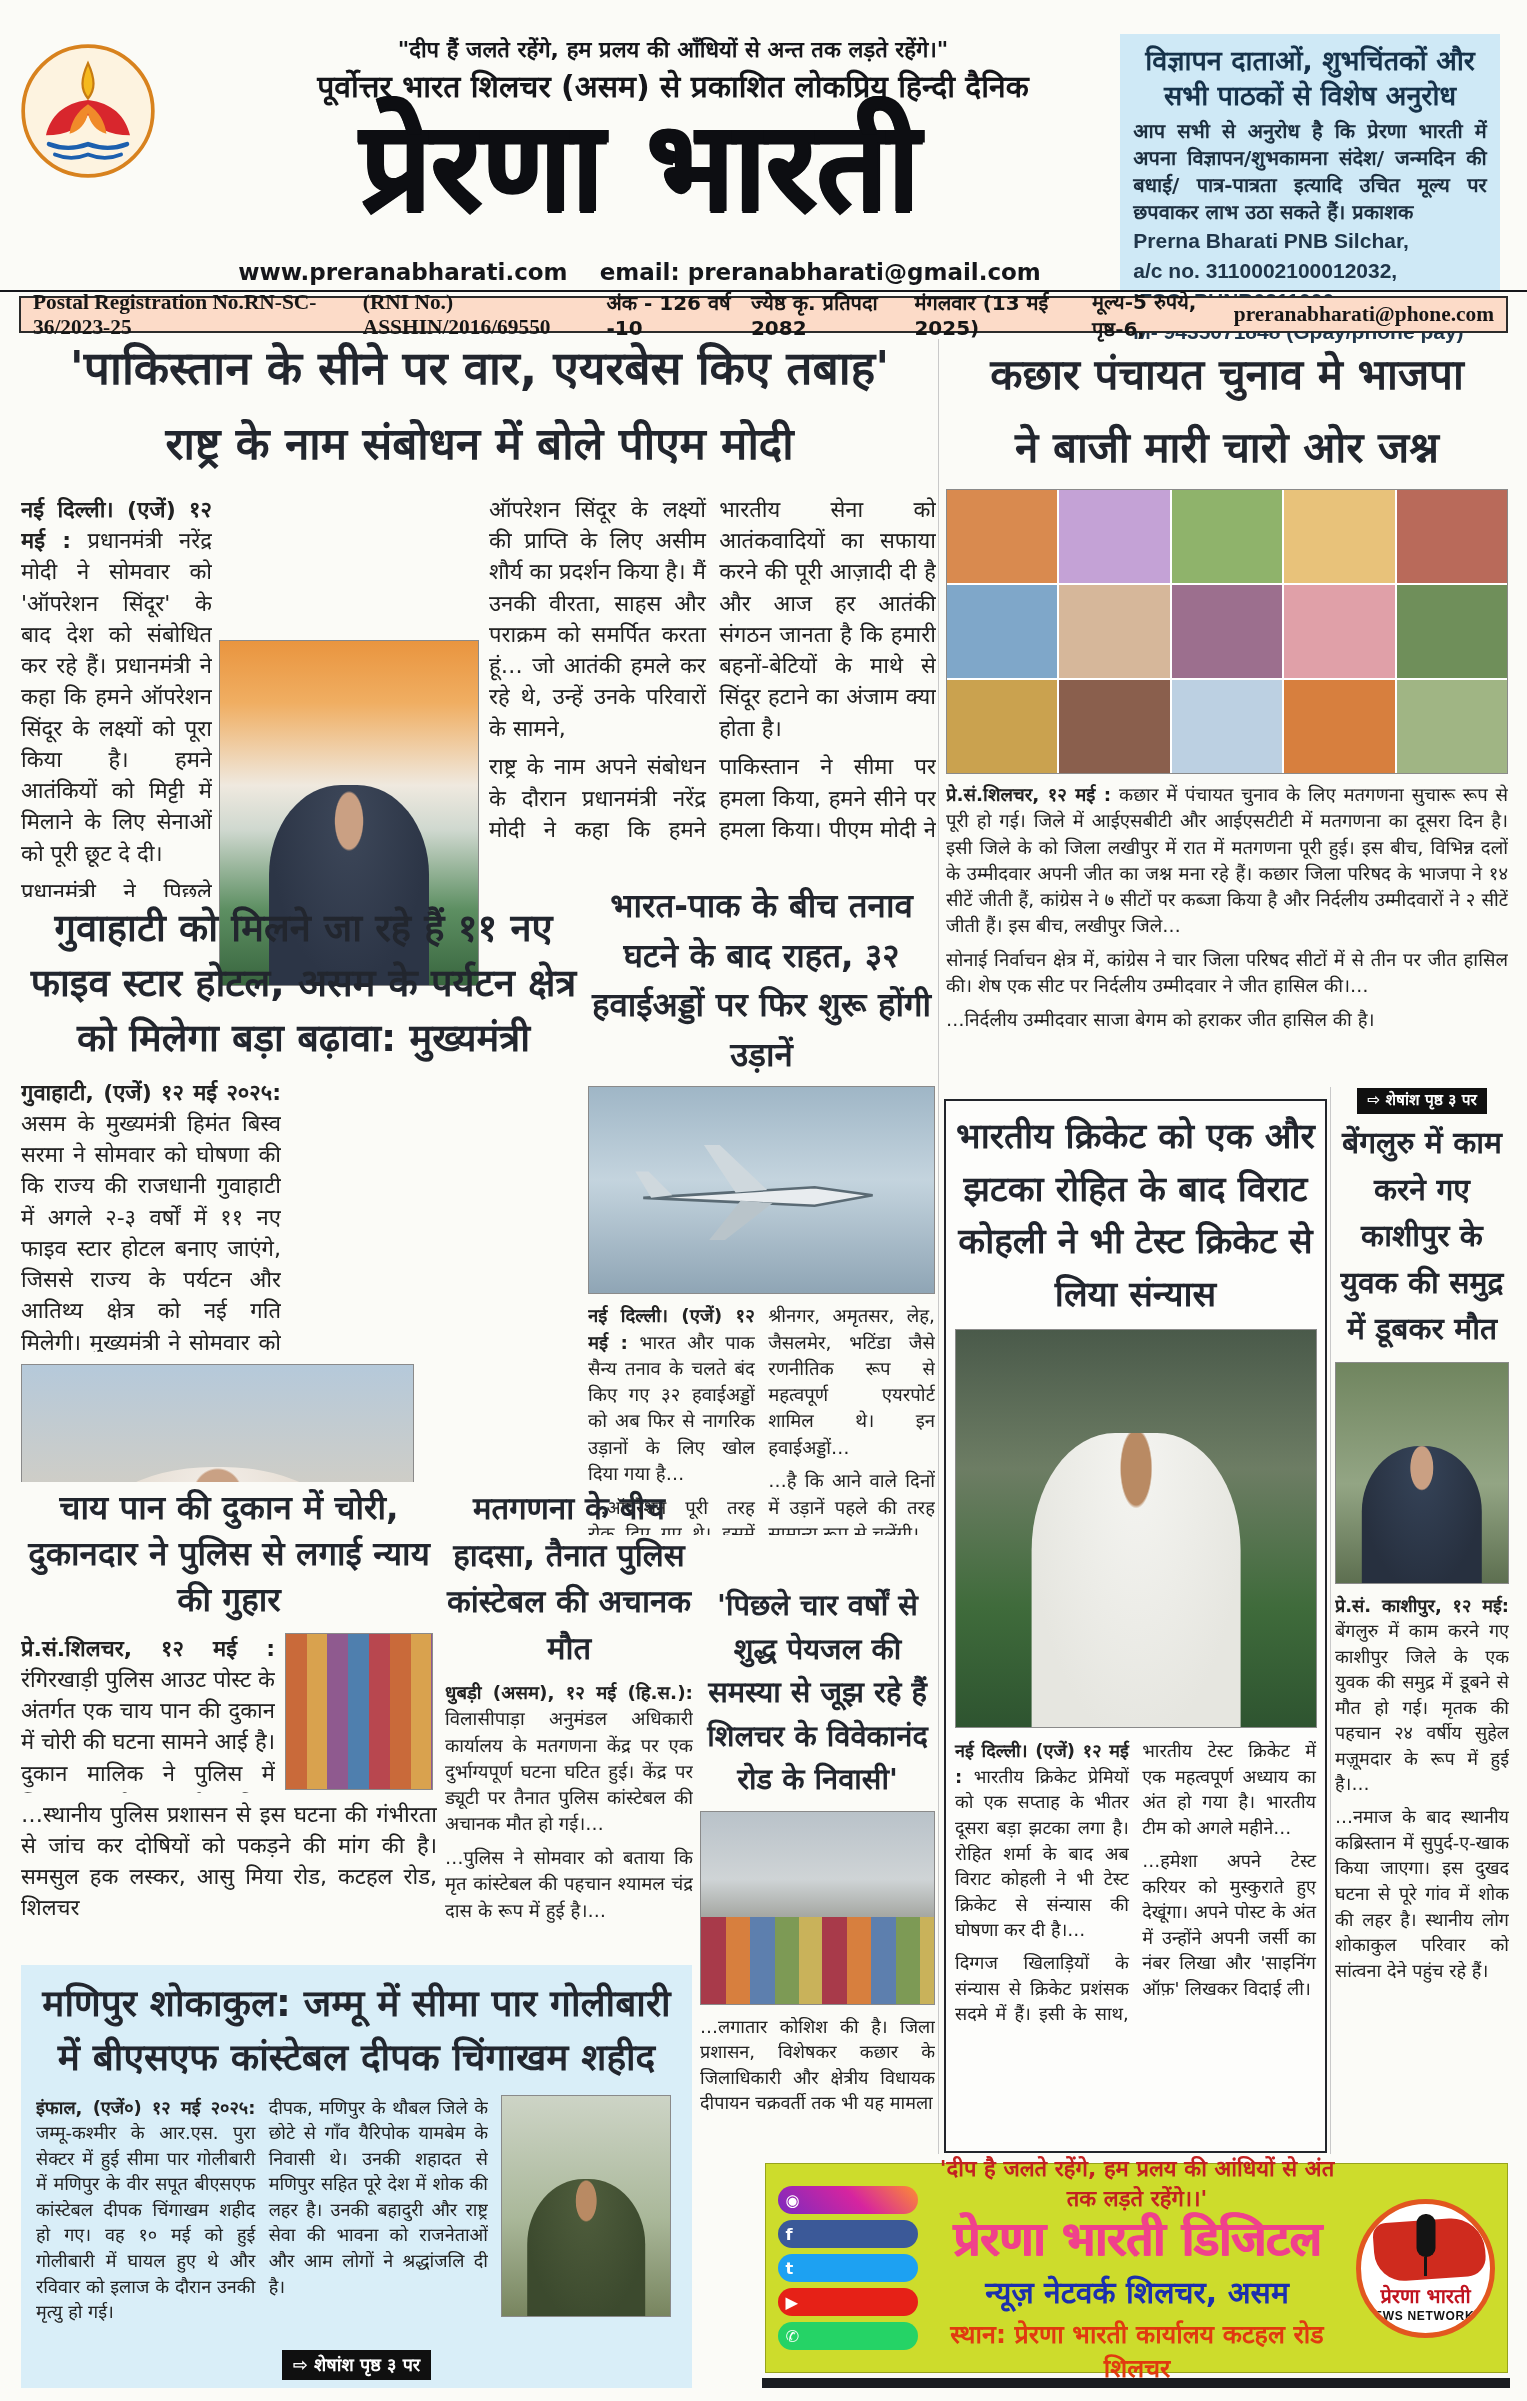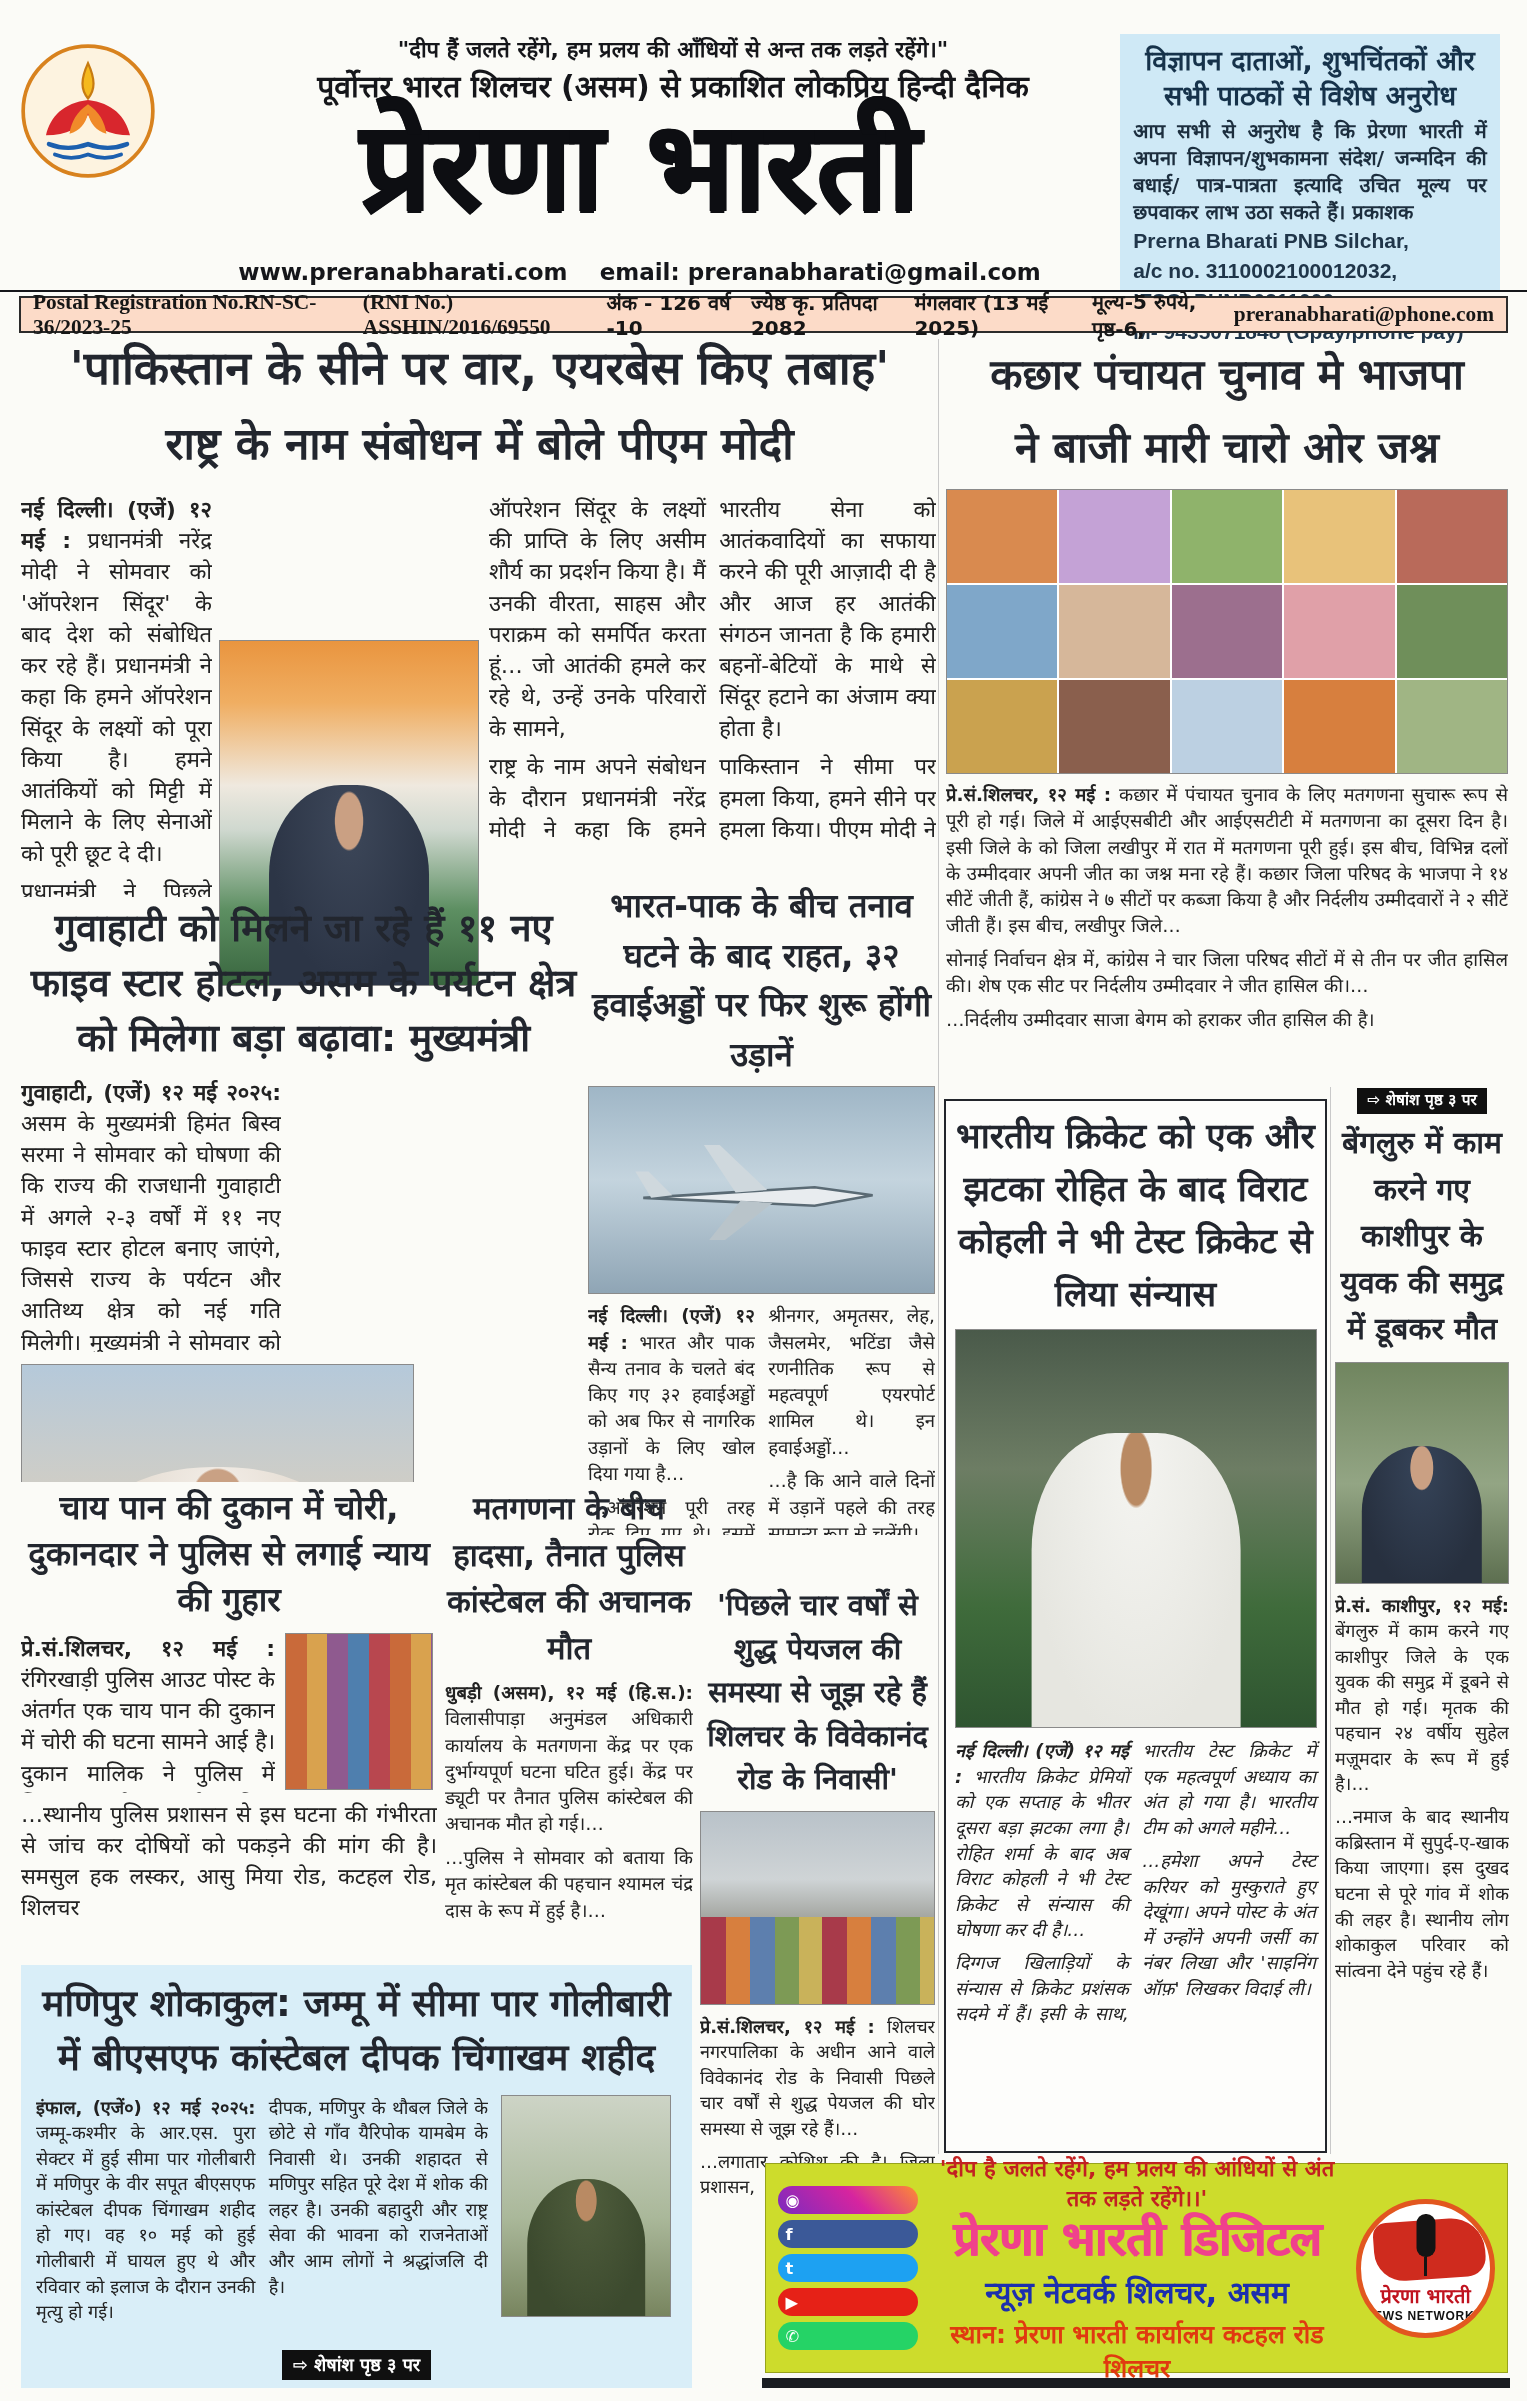--- a/index.html
+++ b/index.html
@@ -239,21 +239,21 @@
       <p>…ऑपरेशन पूरी तरह रोक दिए गए थे। इसमें श्रीनगर, अमृतसर, लेह, जैसलमेर, भटिंडा जैसे रणनीतिक रूप से महत्वपूर्ण एयरपोर्ट शामिल थे। इन हवाईअड्डों…</p>
       <p>…है कि आने वाले दिनों में उड़ानें पहले की तरह सामान्य रूप से चलेंगी।</p>
     </div>
   </div>
 
   <div class="abs kohli-box" style="left:944px;top:1099px;width:383px;height:1054px;overflow:hidden;">
     <div class="headline" style="font-size:35px;line-height:1.5;">भारतीय क्रिकेट को एक और झटका रोहित के बाद विराट कोहली ने भी टेस्ट क्रिकेट से लिया संन्यास</div>
     <div class="photo ph-kohli" style="width:362px;height:399px;margin-top:9px;">
       <div class="fig"></div>
     </div>
-    <div class="body-text cols2" style="margin-top:10.4px;height:436px;font-size:18px;font-style:italic;">
+    <div class="body-text cols2" style="margin-top:10.4px;height:436px;font-size:18px;">
       <p><span class="byline">नई दिल्ली। (एजें) १२ मई :</span>
          <span>भारतीय क्रिकेट प्रेमियों को एक सप्ताह के भीतर दूसरा बड़ा झटका लगा है। रोहित शर्मा के बाद अब विराट कोहली ने भी टेस्ट क्रिकेट से संन्यास की घोषणा कर दी है।…</span></p>
       <p>दिग्गज खिलाड़ियों के संन्यास से क्रिकेट प्रशंसक सदमे में हैं। इसी के साथ, भारतीय टेस्ट क्रिकेट में एक महत्वपूर्ण अध्याय का अंत हो गया है। भारतीय टीम को अगले महीने…</p>
       <p>…हमेशा अपने टेस्ट करियर को मुस्कुराते हुए देखूंगा। अपने पोस्ट के अंत में उन्होंने अपनी जर्सी का नंबर लिखा और 'साइनिंग ऑफ़' लिखकर विदाई ली।</p>
     </div>
   </div>
 
   <div class="abs" style="left:1335px;top:1088px;width:174px;height:1065px;overflow:hidden;">
     <div class="center">
       <span class="marker" style="font-size:15.5px;">⇨ शेषांश पृष्ठ ३ पर</span>
@@ -291,22 +291,20 @@
       <p>…पुलिस ने सोमवार को बताया कि मृत कांस्टेबल की पहचान श्यामल चंद्र दास के रूप में हुई है।…</p>
     </div>
   </div>
 
   <div class="abs" style="left:700px;top:1544px;width:235px;height:612px;overflow:hidden;margin-top:40px;">
     <div class="headline" style="font-size:29px;line-height:1.5;">'पिछले चार वर्षों से शुद्ध पेयजल की समस्या से जूझ रहे हैं शिलचर के विवेकानंद रोड के निवासी'</div>
     <div class="photo ph-water" style="width:235px;height:194px;margin-top:9px;">
       <div class="crowd"></div>
     </div>
     <div class="body-text" style="margin-top:9px;font-size:18px;height:185px;overflow:hidden;">
-      <p><span class="byline">प्रे.सं.शिलचर, १२ मई :</span>
-         <span>शिलचर नगरपालिका के अधीन आने वाले विवेकानंद रोड के निवासी पिछले चार वर्षों से शुद्ध पेयजल की घोर समस्या से जूझ रहे हैं।…</span></p>
       <p>…लगातार कोशिश की है। जिला प्रशासन, विशेषकर कछार के जिलाधिकारी और क्षेत्रीय विधायक दीपायन चक्रवर्ती तक भी यह मामला</p>
     </div>
 
   </div>
 
   <div class="abs manipur-box" style="left:21px;top:1965px;width:671px;height:423px;overflow:hidden;">
     <div class="headline" style="font-size:37px;line-height:1.45;">मणिपुर शोकाकुल: जम्मू में सीमा पार गोलीबारी में बीएसएफ कांस्टेबल दीपक चिंगाखम शहीद</div>
     <div style="display:flex;gap:13.3px;margin-top:10.4px;">
       <div class="body-text cols2" style="width:452px;height:251px;overflow:hidden;font-size:18px;">
         <p><span class="byline">इंफाल, (एजें०) १२ मई २०२५:</span>

